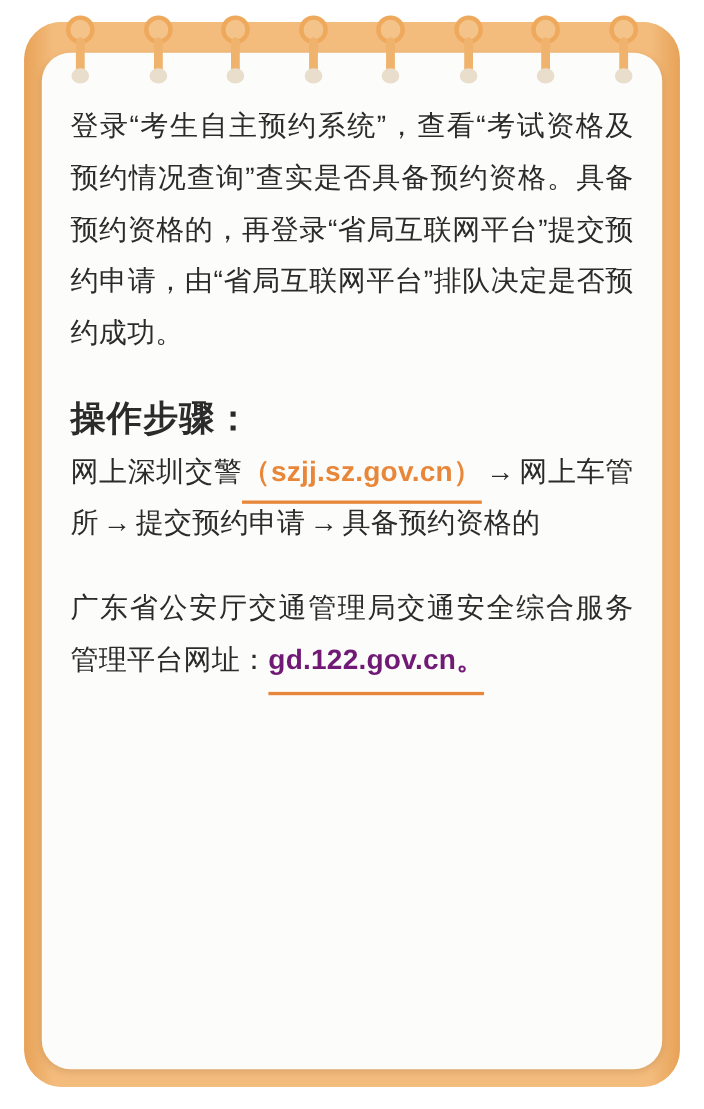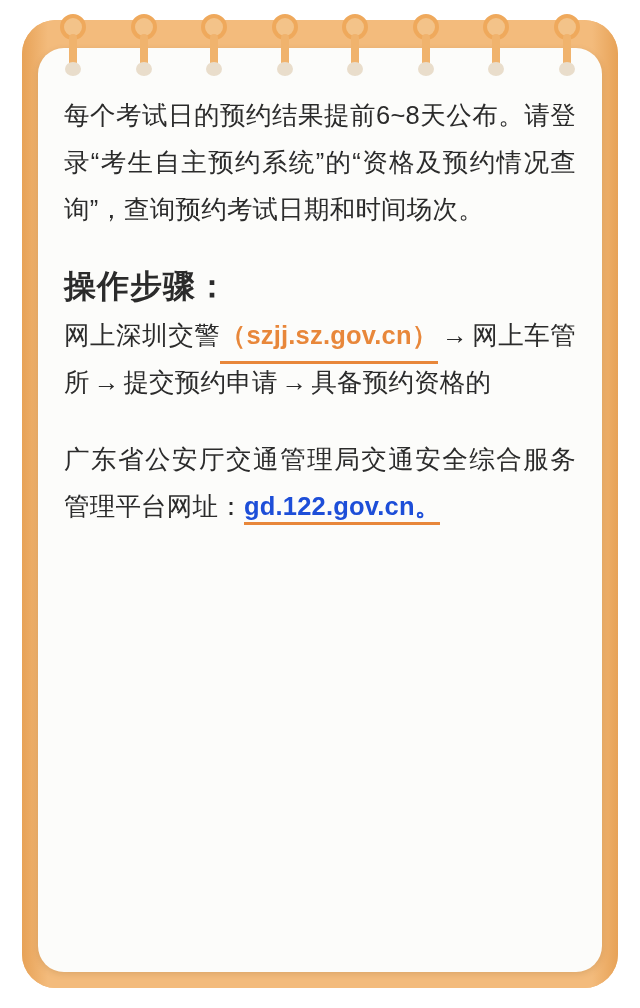--- a/index.html
+++ b/index.html
@@ -126,24 +126,24 @@
     letter-spacing: 1px;
   }
 
   .link {
     color: #e8873a;
     font-weight: bold;
     border-bottom: 3px solid #e8873a;
     padding-bottom: 12px;
   }
   .link-plain {
-    color: #1d4ed8;
+    color: #701a75;
     font-weight: bold;
     border-bottom: 3px solid #e8873a;
-    padding-bottom: 2px;
+    padding-bottom: 15px;
   }
   .arrow {
     color: #2b2b2b;
     padding: 0 4px;
   }
   .nowrap { white-space: nowrap; }
 </style>
 </head>
 <body>
 
@@ -191,22 +191,22 @@
       </div>
     <div class="ring">
         <div class="cap"></div>
         <div class="stem"></div>
         <div class="hole"></div>
       </div>
   </div>
 
   <div id="content">
 
-
-    <p class="para">每个考试日的预约结果提前6~8天公布。请登录“考生自主预约系统”的“资格及预约情况查询”，查询预约考试日期和时间场次。</p>
+    <p class="para">登录“考生自主预约系统”，查看“考试资格及预约情况查询”查实是否具备预约资格。具备预约资格的，再登录“省局互联网平台”提交预约申请，由“省局互联网平台”排队决定是否预约成功。</p>
+
 
 
     <p class="heading">操作步骤：</p>
 
     <p class="para">
       <span>网上深圳交警</span><span class="link nowrap">（szjj.sz.gov.cn）</span><span class="arrow">→</span><span>网上车管所</span><span class="arrow">→</span><span>提交预约申请</span><span class="arrow">→</span><span>具备预约资格的</span>
     </p>
 
     <p class="para">
       <span>广东省公安厅交通管理局交通安全综合服务管理平台网址：</span><span class="link-plain nowrap">gd.122.gov.cn。</span>

